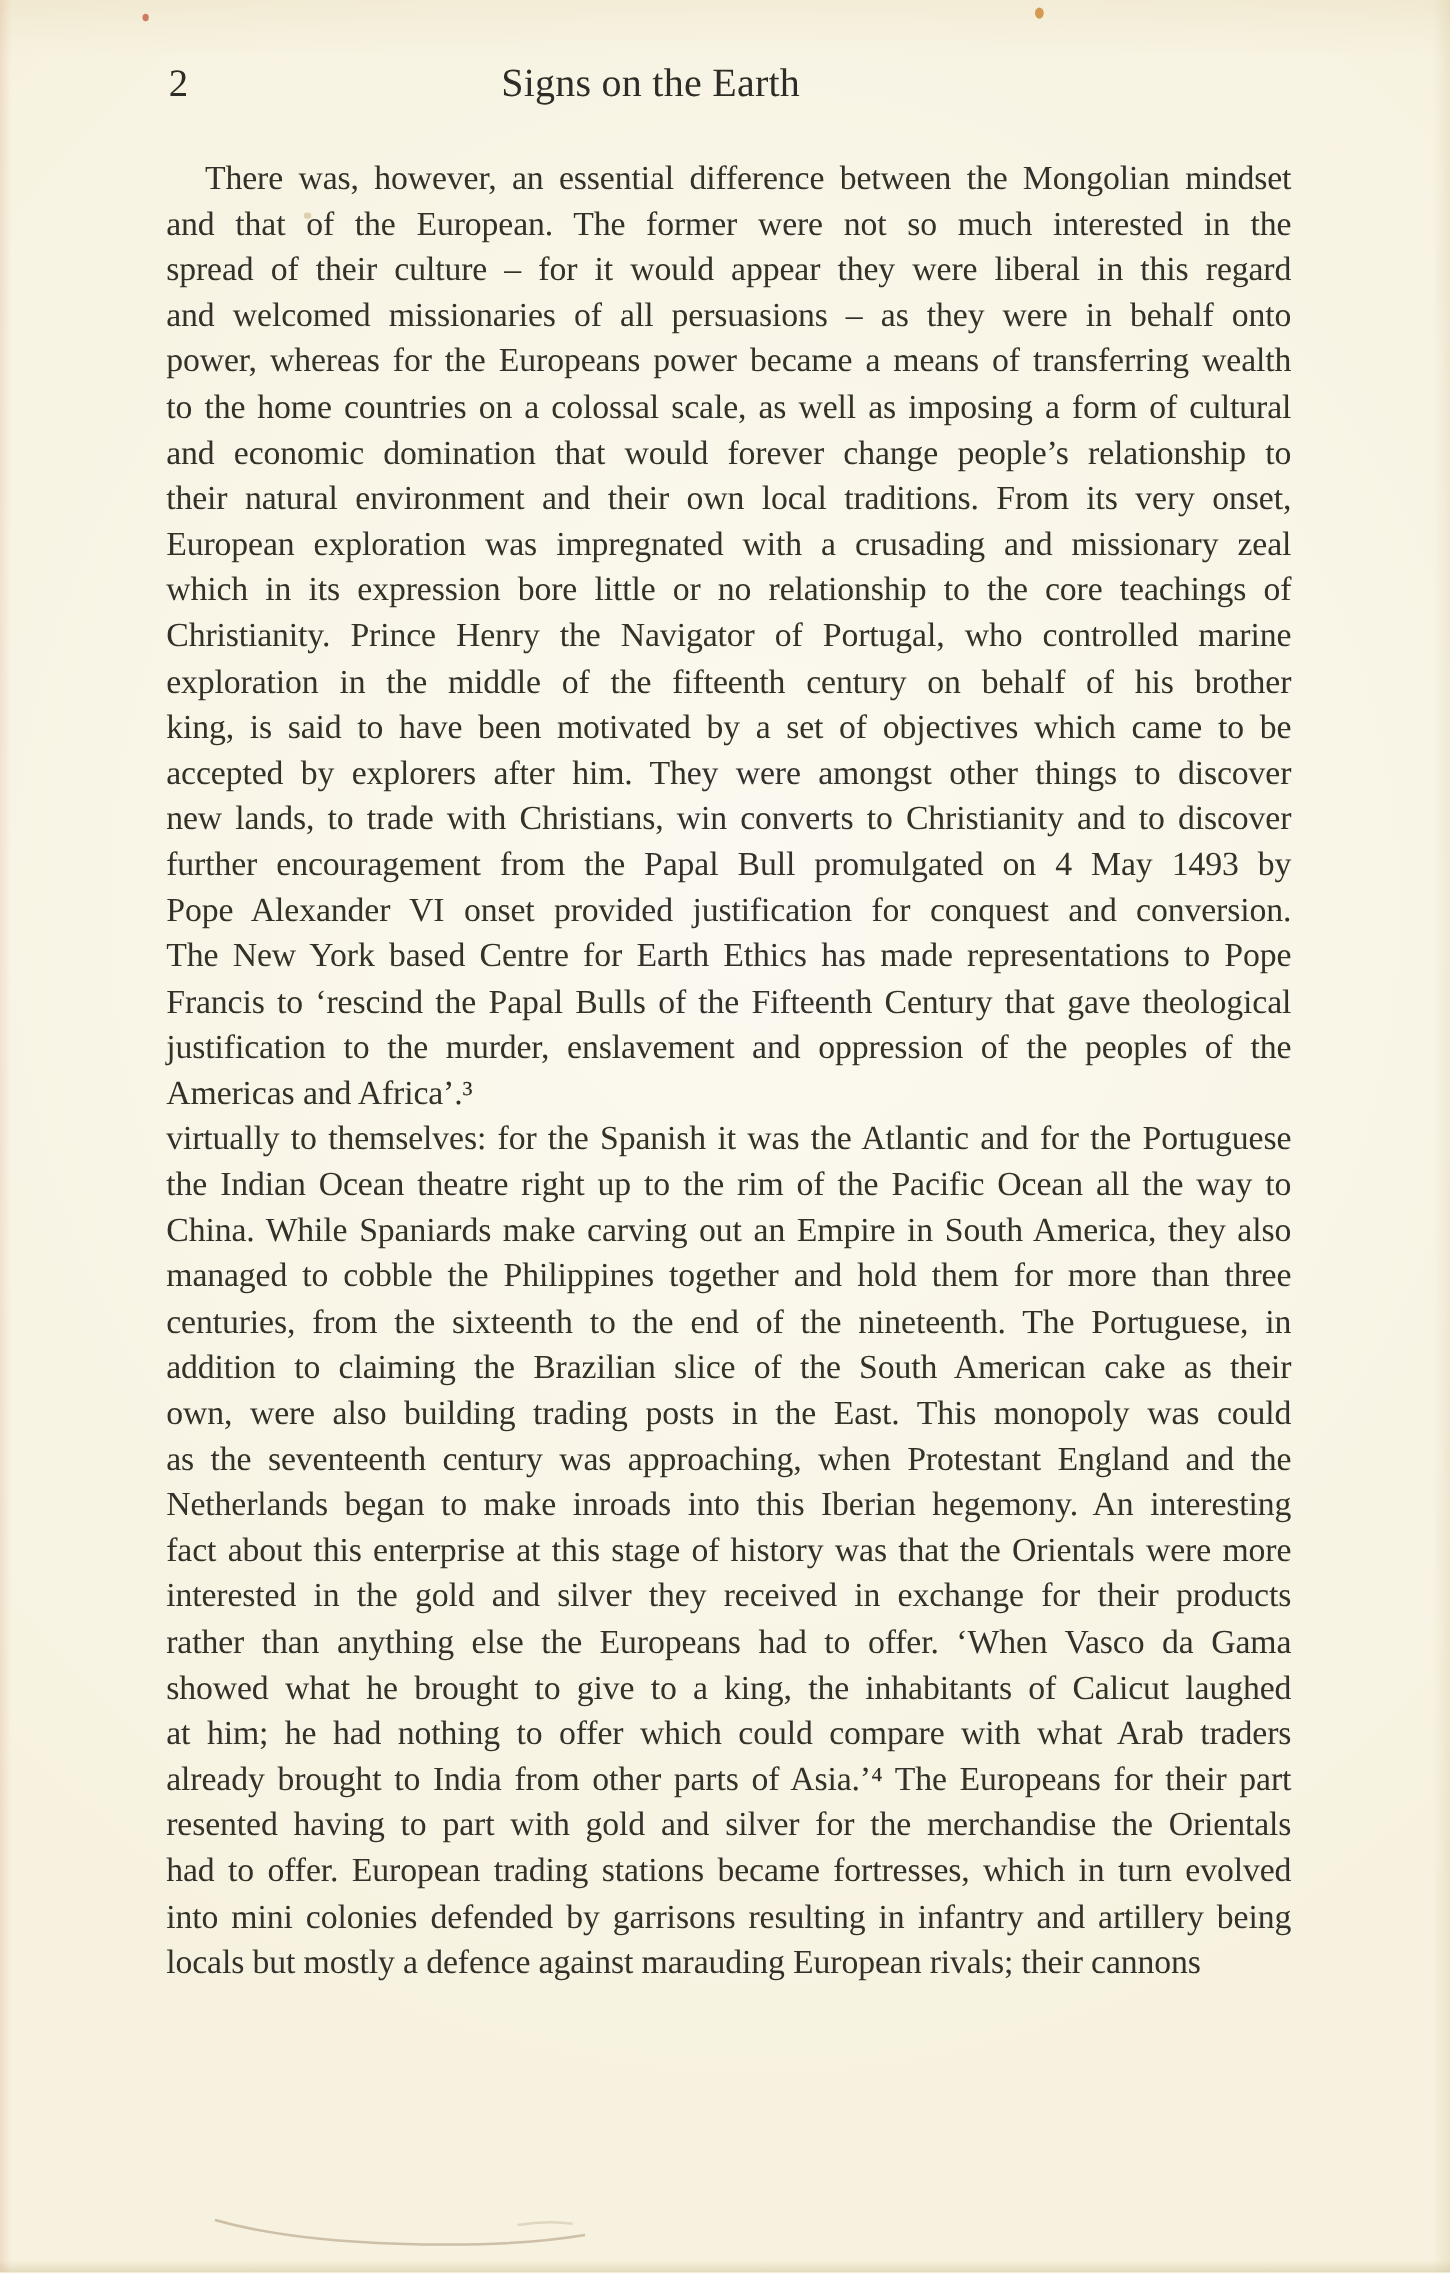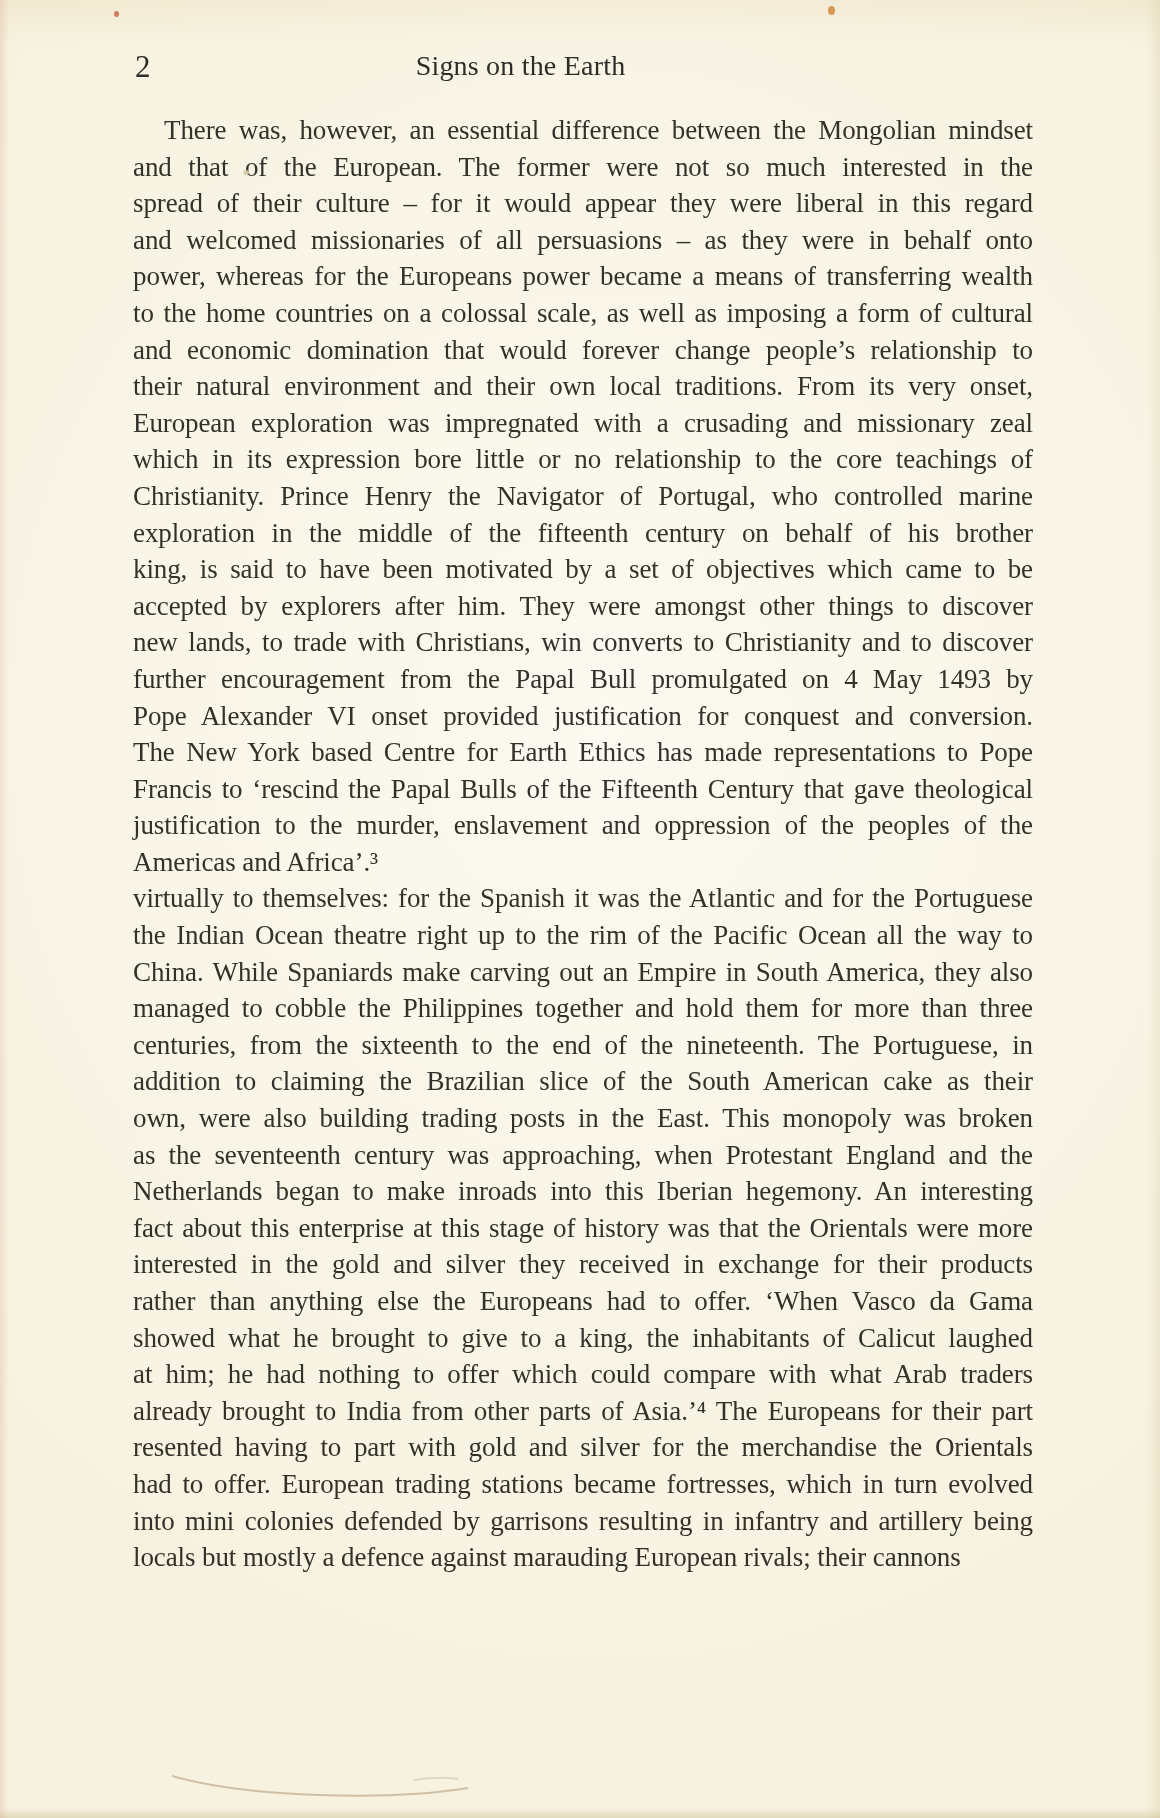--- a/index.html
+++ b/index.html
@@ -39,21 +39,21 @@
     top: 2px;
     font-size: 31px;
     line-height: 38px;
   }
   .running-title {
     position: absolute;
     left: 133px;
     width: 775px;
     top: 0;
     text-align: center;
-    font-size: 28px;
+    font-size: 32px;
     line-height: 40px;
     letter-spacing: 0.2px;
   }
 
   .body-text {
     position: absolute;
     left: 133px;
     top: 112px;
     width: 900px;
     color: #34312a;
@@ -61,21 +61,21 @@
   }
   .body-text .line {
     height: 36.6px;
     line-height: 36.6px;
     text-align: justify;
     text-align-last: justify;
     text-justify: inter-word;
     white-space: nowrap;
     letter-spacing: -0.1px;
   }
-  .body-text .line.indent { padding-left: 31px; }
+  .body-text .line.indent { padding-left: 31px; margin-top: 12px; }
   .body-text .line.para-end {
     text-align-last: left;
     white-space: normal;
   }
 
   
   .pencil-svg { position: absolute; left: 168px; top: 1768px; }
   .speck { position: absolute; border-radius: 50%; }
   .speck.orange { left: 828px; top: 6px; width: 7px; height: 9px; background: #d08a3c; opacity: 0.85; }
   .speck.red { left: 114px; top: 11px; width: 5px; height: 6px; background: #bf4a32; opacity: 0.7; }
@@ -112,21 +112,21 @@
     <div class="line">The New York based Centre for Earth Ethics has made representations to Pope</div>
     <div class="line">Francis to ‘rescind the Papal Bulls of the Fifteenth Century that gave theological</div>
     <div class="line">justification to the murder, enslavement and oppression of the peoples of the</div>
     <div class="line para-end">Americas and Africa’.³</div>
     <div class="line">virtually to themselves: for the Spanish it was the Atlantic and for the Portuguese</div>
     <div class="line">the Indian Ocean theatre right up to the rim of the Pacific Ocean all the way to</div>
     <div class="line">China. While Spaniards make carving out an Empire in South America, they also</div>
     <div class="line">managed to cobble the Philippines together and hold them for more than three</div>
     <div class="line">centuries, from the sixteenth to the end of the nineteenth. The Portuguese, in</div>
     <div class="line">addition to claiming the Brazilian slice of the South American cake as their</div>
-    <div class="line">own, were also building trading posts in the East. This monopoly was broken</div>
+    <div class="line">own, were also building trading posts in the East. This monopoly was could</div>
     <div class="line">as the seventeenth century was approaching, when Protestant England and the</div>
     <div class="line">Netherlands began to make inroads into this Iberian hegemony. An interesting</div>
     <div class="line">fact about this enterprise at this stage of history was that the Orientals were more</div>
     <div class="line">interested in the gold and silver they received in exchange for their products</div>
     <div class="line">rather than anything else the Europeans had to offer. ‘When Vasco da Gama</div>
     <div class="line">showed what he brought to give to a king, the inhabitants of Calicut laughed</div>
     <div class="line">at him; he had nothing to offer which could compare with what Arab traders</div>
     <div class="line">already brought to India from other parts of Asia.’⁴ The Europeans for their part</div>
     <div class="line">resented having to part with gold and silver for the merchandise the Orientals</div>
     <div class="line">had to offer. European trading stations became fortresses, which in turn evolved</div>

